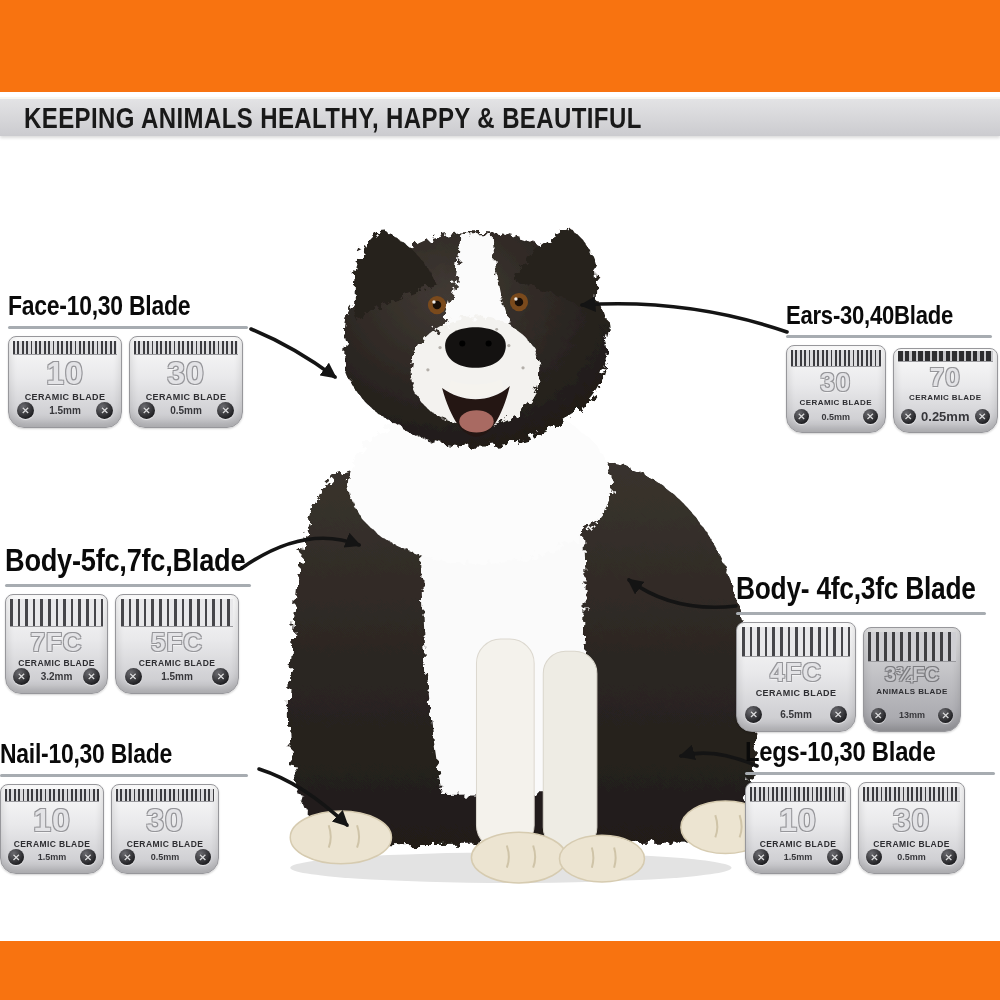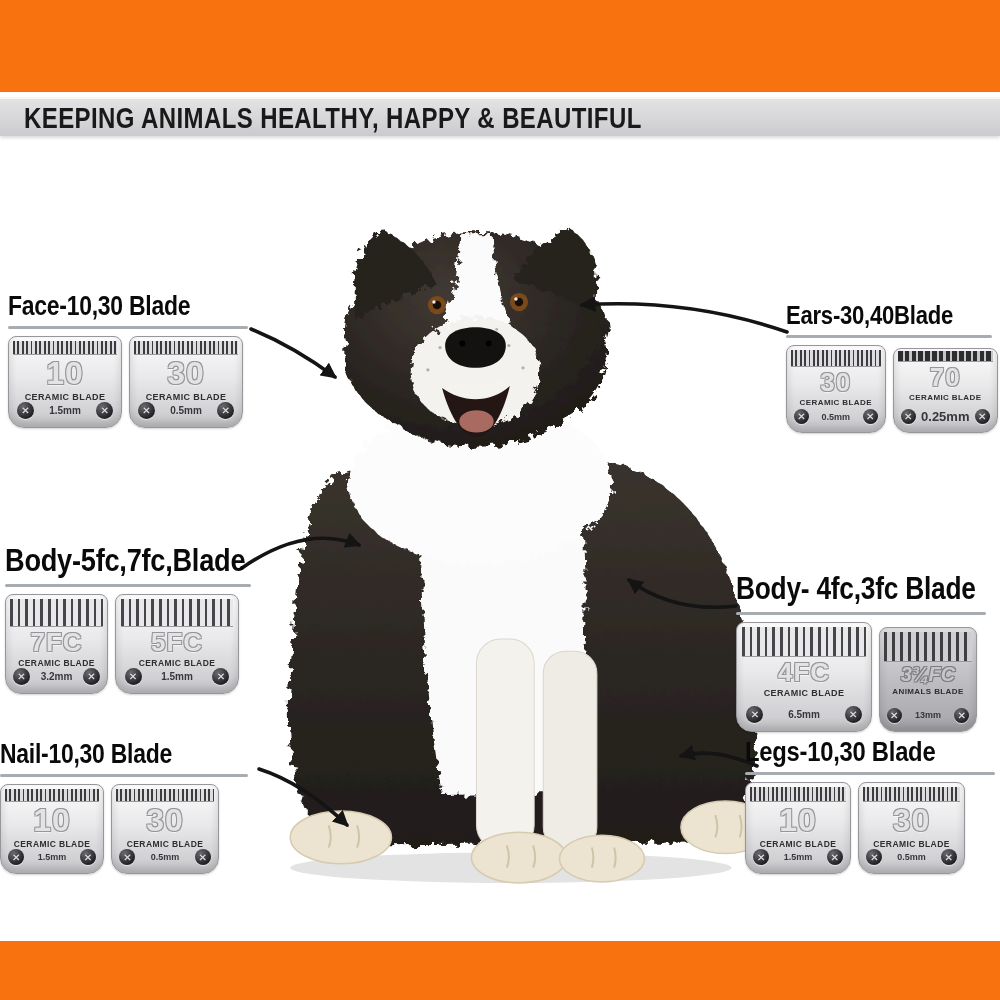--- a/index.html
+++ b/index.html
@@ -29,21 +29,21 @@
     box-shadow:inset 0 -5px 8px rgba(0,0,0,.16),0 1px 2px rgba(0,0,0,.18);box-sizing:border-box;}
   .blade.dark{background:linear-gradient(180deg,#dededf 0%,#bfbfc3 50%,#a4a4a9 100%);}
   .teeth{width:92%;margin-top:4px;border-bottom:1px solid #9a9a9e;}
   .teeth.fine{height:16px;background:repeating-linear-gradient(90deg,#3c3c40 0 1.8px,#dddddf 1.8px 4.4px);}
   .teeth.coarse{height:29px;background:repeating-linear-gradient(90deg,#46464a 0 2.6px,#e8e8ea 2.6px 7.6px);}
   .teeth.flat{height:10px;margin-top:2px;background:repeating-linear-gradient(90deg,#2d2d2f 0 4.6px,#c6c6c9 4.6px 6.8px);}
   .dark .teeth.coarse{background:repeating-linear-gradient(90deg,#3f3f42 0 2.6px,#cfcfd3 2.6px 8px);}
   .num{font-weight:bold;line-height:1;margin-top:2px;color:#e3e3e6;letter-spacing:1px;
     text-shadow:-1px -1px 0 #96969a,1px -1px 0 #96969a,-1px 1px 0 #96969a,1px 1px 0 #96969a,0 2px 1px rgba(255,255,255,.6);}
   .dark .num{color:#c6c6ca;
-    text-shadow:-1px -1px 0 #7d7d81,1px -1px 0 #7d7d81,-1px 1px 0 #7d7d81,1px 1px 0 #7d7d81;font-style:italic;}
+    text-shadow:-1px -1px 0 #7d7d81,1px -1px 0 #7d7d81,-1px 1px 0 #7d7d81,1px 1px 0 #7d7d81;}
   .n-lg{font-size:32px;} .n-md{font-size:26px;} .n-sm{font-size:20px;letter-spacing:0;}
   .type{font-size:9px;font-weight:bold;color:#2e2e32;letter-spacing:.4px;margin-top:3px;white-space:nowrap;}
   .screwrow{display:flex;align-items:center;justify-content:space-between;width:86%;
     margin-top:auto;margin-bottom:8px;}
   .screw{width:17px;height:17px;border-radius:50%;flex:0 0 auto;
     background:radial-gradient(circle at 35% 30%,#6d6d72,#202023 72%);
     color:#d9d9db;font-size:10px;font-weight:bold;display:flex;align-items:center;
     justify-content:center;text-shadow:0 0 1px #000;box-shadow:0 1px 1px rgba(255,255,255,.6);}
   .size{font-size:10px;font-weight:bold;color:#37373b;white-space:nowrap;}
 
@@ -234,21 +234,21 @@
           <span class="screw">✕</span>
         </div>
     </div>
   </div>
 </div>
 
 <div class="section" style="left:736px;top:572px;width:256px">
   <div class="sec-title" style="font-size:31px">Body- 4fc,3fc Blade</div>
   <div class="underline" style="width:250px"></div>
   <div class="blades">
-    <div class="blade" style="width:136px;height:110px">
+    <div class="blade" style="width:120px;height:110px">
       <div class="teeth coarse"></div>
       <div class="num n-md">4FC</div>
       <div class="type">CERAMIC BLADE</div>
       <div class="screwrow">
           <span class="screw">✕</span>
           <span class="size">6.5mm</span>
           <span class="screw">✕</span>
         </div>
     </div>
     <div class="blade dark" style="width:98px;height:105px">

